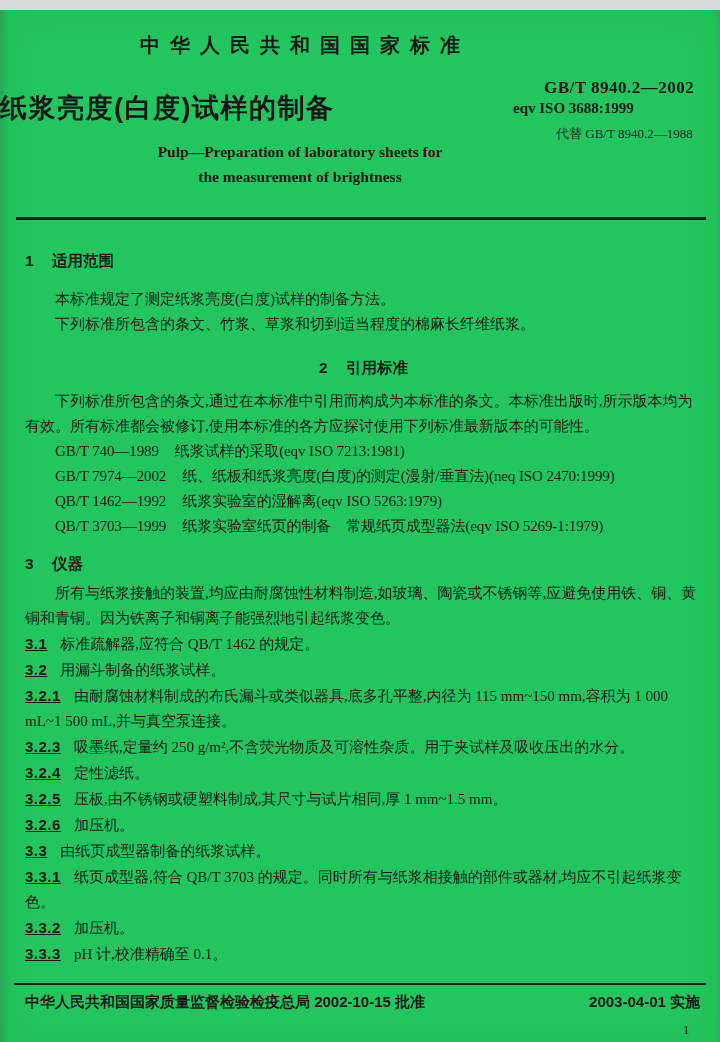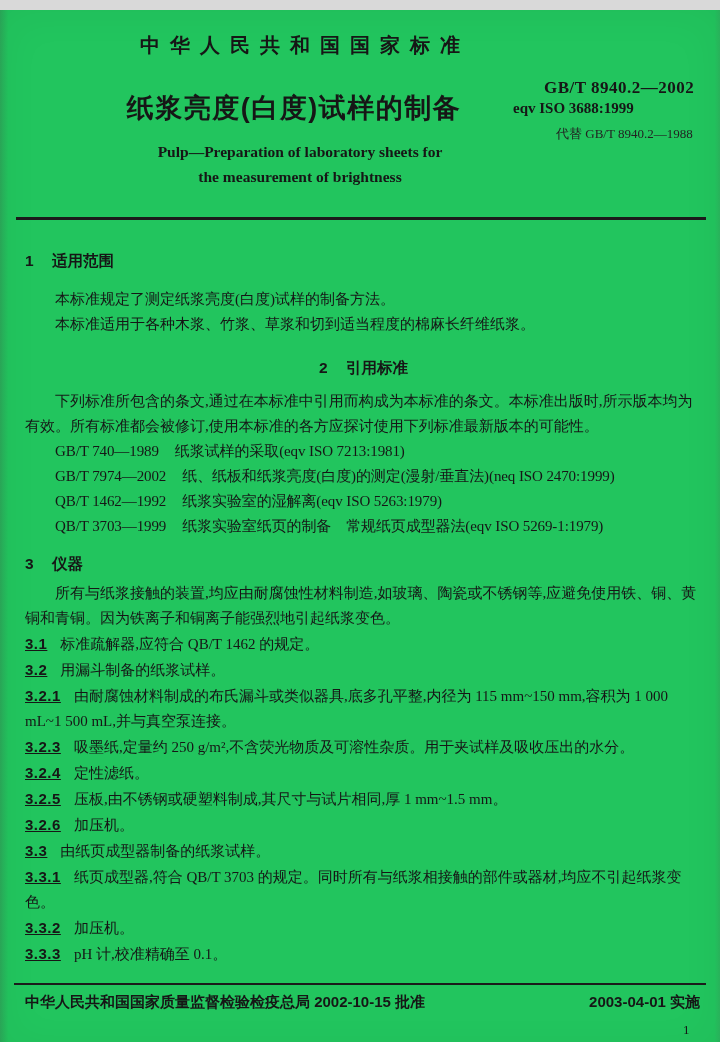--- a/index.html
+++ b/index.html
@@ -27,21 +27,21 @@
 
   
   .hdr-national{
     position:absolute; top:22px; left:0; width:610px;
     text-align:center;
     font-family:"Liberation Sans", sans-serif;
     font-weight:bold; font-size:20px; letter-spacing:10px;
   }
   .hdr-title{
     position:absolute; top:80px; left:0; width:588px;
-    text-align:center;
+    text-align:left;
     font-family:"Liberation Sans", sans-serif;
     font-weight:bold; font-size:27px; letter-spacing:1.5px;
   }
   .hdr-std-no{
     position:absolute; top:68px; left:544px;
     font-weight:bold; font-size:17px; letter-spacing:0.5px;
     font-family:"Liberation Serif", serif;
   }
   .hdr-eqv{
     position:absolute; top:90px; left:513px;
@@ -123,21 +123,21 @@
   <div class="hdr-en l2">the measurement of brightness</div>
   <div class="rule-top"></div>
 
   <div class="body">
 
     <p class="sec-heading">
       <span class="sec-num">1</span>
       <span class="sec-title">适用范围</span>
     </p>
     <p class="para gap-a">本标准规定了测定纸浆亮度(白度)试样的制备方法。</p>
-    <p class="para">本标准适用于各种木浆、竹浆、草浆和切到适当程度的棉麻长纤维纸浆。</p>
+    <p class="para">下列标准所包含的条文、竹浆、草浆和切到适当程度的棉麻长纤维纸浆。</p>
 
     <p class="sec-heading gap-b">
       <span class="sec-num">2</span>
       <span class="sec-title">引用标准</span>
     </p>
     <p class="para gap-c">下列标准所包含的条文,通过在本标准中引用而构成为本标准的条文。本标准出版时,所示版本均为有效。所有标准都会被修订,使用本标准的各方应探讨使用下列标准最新版本的可能性。</p>
     <p class="ref">
       <span class="ref-code">GB/T 740—1989</span><span class="ref-title">纸浆试样的采取(eqv ISO 7213:1981)</span>
     </p>
     <p class="ref">

